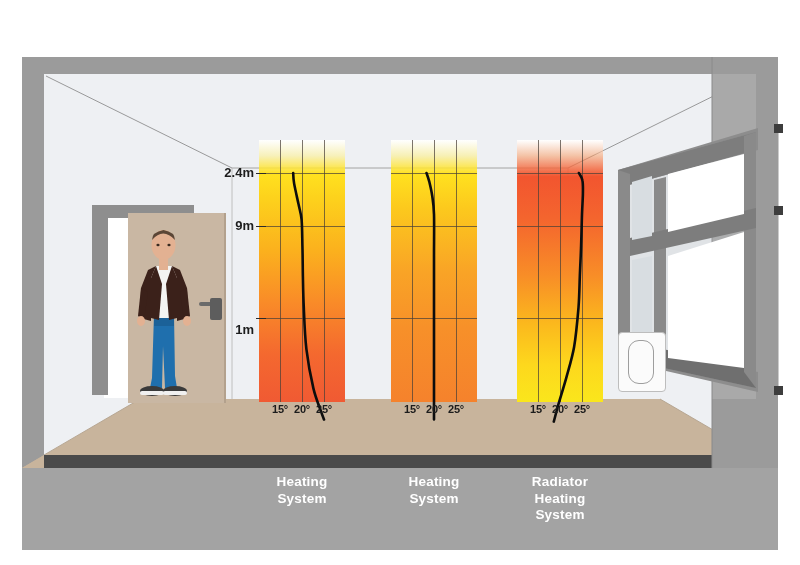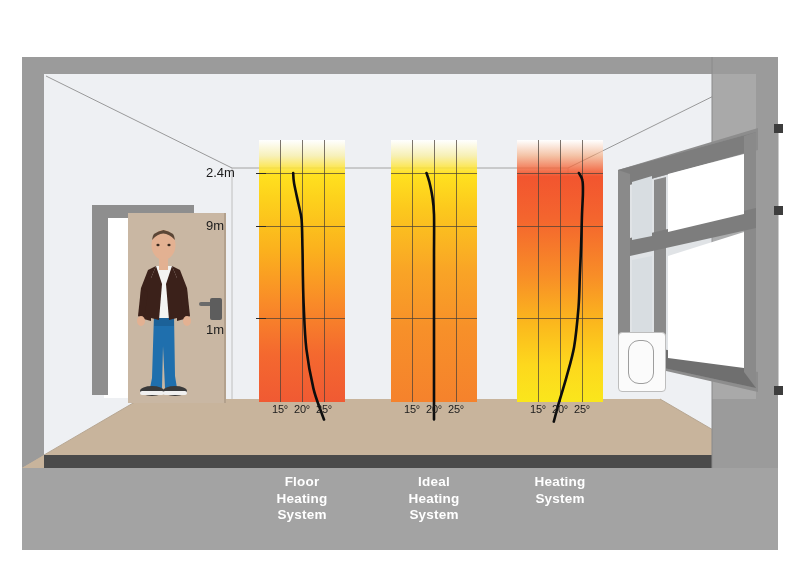--- a/index.html
+++ b/index.html
@@ -44,24 +44,24 @@
       #f79029 72%, #f5822c 100%);}
   .grad.down{background:linear-gradient(to bottom,
       rgba(255,255,255,1) 0%, rgba(250,150,90,.5) 6%,
       #f2552f 14%, #f4652e 30%, #f88e27 52%,
       #fbb81d 70%, #fdd81d 86%, #fae61c 100%);}
 
   .gl{position:absolute;background:#4a4038;opacity:.72;}
   .gl.v{width:1px;top:0;bottom:0;}
   .gl.h{height:1px;left:0;right:0;}
 
-  .axis-lbl{position:absolute;font-size:11px;color:#1c1c1c;font-weight:normal;
+  .axis-lbl{position:absolute;font-size:11px;color:#1c1c1c;font-weight:bold;
             letter-spacing:-.2px;}
-  .h-lbl{position:absolute;font-size:13px;color:#1c1c1c;
-         width:48px;}
+  .h-lbl{position:absolute;font-size:13px;color:#1c1c1c;text-align:right;
+         width:48px;font-weight:bold;}
   .h-tick{position:absolute;height:1px;background:#2a2a2a;}
 
   .curve{position:absolute;left:0;top:0;overflow:visible;}
 
   
   .door-frame{position:absolute;left:92px;top:205px;width:16px;height:190px;
               background:#8e8e8e;}
   .door-head{position:absolute;left:92px;top:205px;width:102px;height:13px;
              background:#8e8e8e;}
   .door-open{position:absolute;left:104px;top:216px;width:86px;height:182px;
@@ -235,29 +235,28 @@
       <path d="M61.9,33.0 C62.5,34.2 64.8,36.8 65.4,40.2 C66.1,43.7 66.0,48.0 65.9,53.7 C65.8,59.4 65.3,65.8 65.0,74.4 C64.7,83.1 64.5,95.1 64.1,105.5 C63.8,115.9 63.2,126.2 62.8,136.6 C62.4,146.9 62.4,155.9 61.5,167.6 C60.5,179.4 59.1,195.3 57.1,207.0 C55.0,218.7 51.8,228.4 49.2,238.1 C46.5,247.7 43.3,257.8 41.2,265.0 C39.2,272.3 37.6,278.8 36.8,281.6" fill="none" stroke="#0d0d0d" stroke-width="2.6" stroke-linecap="round"></path>
     </svg>
   </div>
   <div class="axis-lbl" style="left:530px;top:403px;">15°</div>
   <div class="axis-lbl" style="left:552px;top:403px;">20°</div>
   <div class="axis-lbl" style="left:574px;top:403px;">25°</div>
 
   <div class="label-band"></div>
 
   <div class="label-col" style="left:227px;">
-    <div>Floor</div>
     <div>Heating</div>
     <div>System</div>
   </div>
 
   <div class="label-col" style="left:359px;">
-    <div>Ideal</div>
     <div>Heating</div>
     <div>System</div>
   </div>
 
   <div class="label-col" style="left:485px;">
+    <div>Radiator</div>
     <div>Heating</div>
     <div>System</div>
   </div>
 
 </div>
 
 </body></html>

